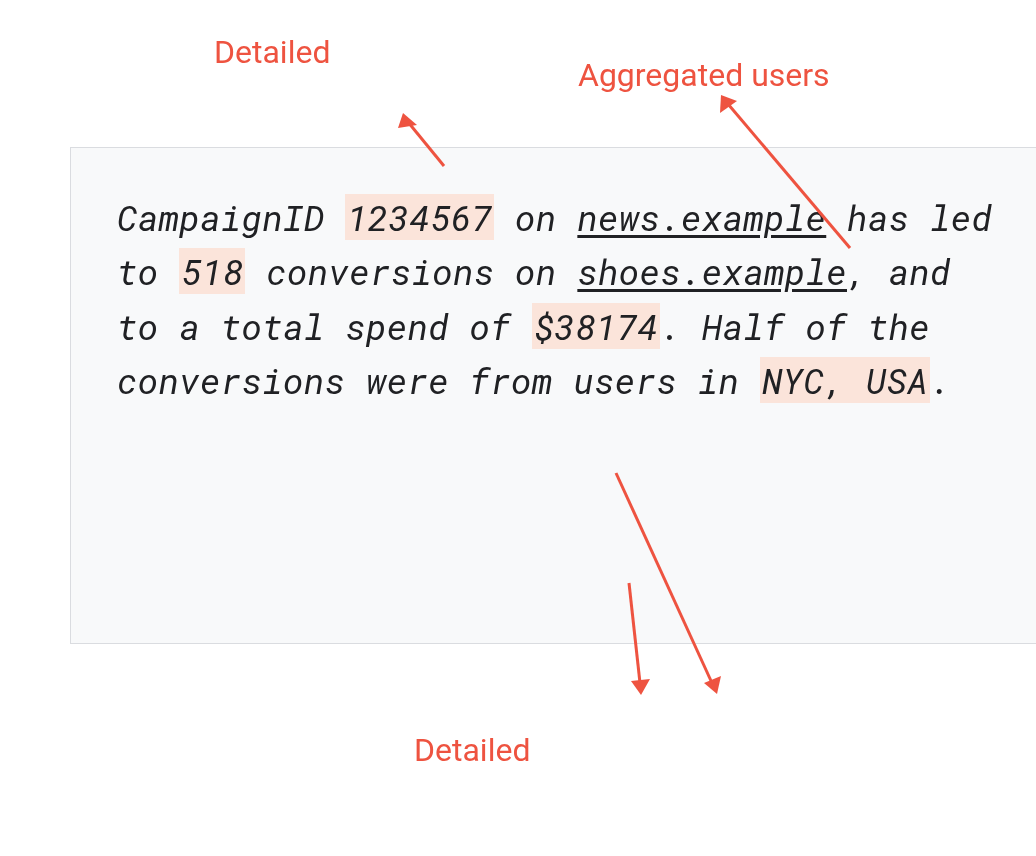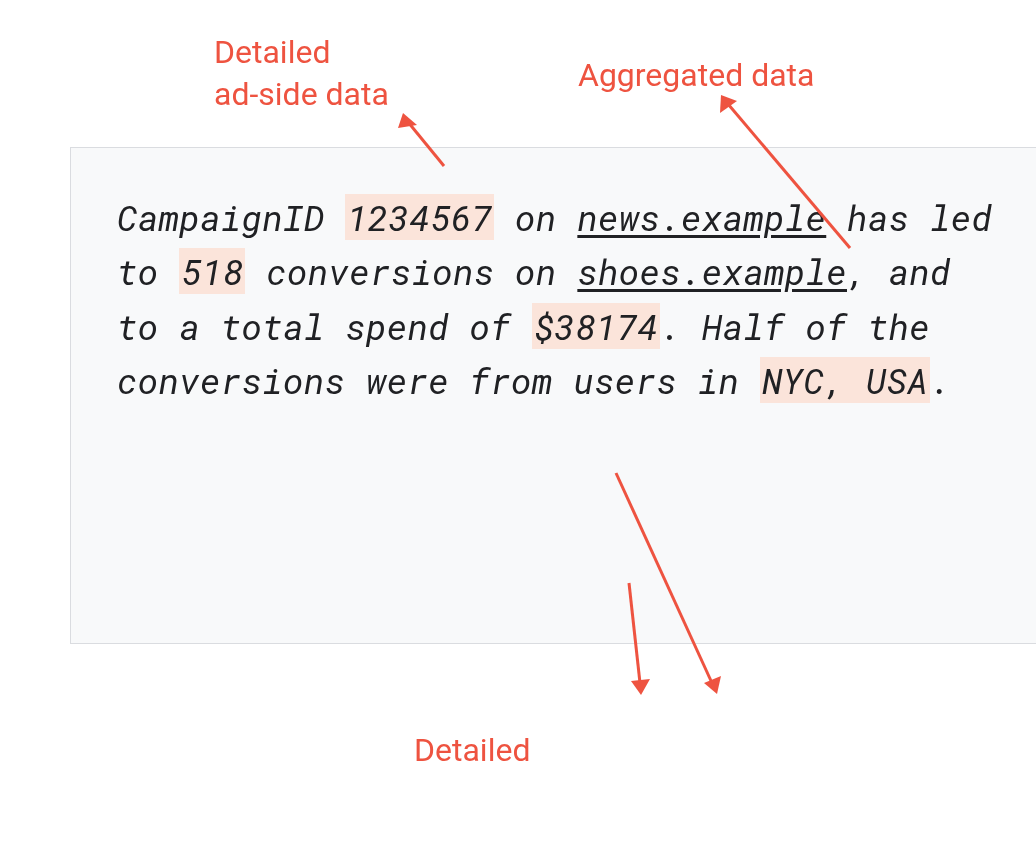--- a/index.html
+++ b/index.html
@@ -72,25 +72,24 @@
     }
     .arrow-head {
       fill: #ee5340;
     }
   </style>
 </head>
 <body>
 
 <div class="annotation annotation-top-left">
   <span>Detailed</span><br>
-  <span>ad-side data</span>
 </div>
 
 <div class="annotation annotation-top-right">
-  <span>Aggregated data</span>
+  <span>Aggregated users</span>
 </div>
 
 <div class="report-box">
   <span>CampaignID </span><span class="highlight">1234567</span><span> on </span><span class="underline">news.example</span><span> has led to </span><span class="highlight">518</span><span> conversions on </span><span class="underline">shoes.example</span><span>, and to a total spend of </span><span class="highlight">$38174</span><span>. Half of the conversions were from users in </span><span class="highlight">NYC, USA</span><span>.</span>
 </div>
 
 <svg class="overlay" viewBox="0 0 1036 856">
 
   <g>
     <line class="arrow-line" x1="408" y1="122" x2="444" y2="166"></line>

